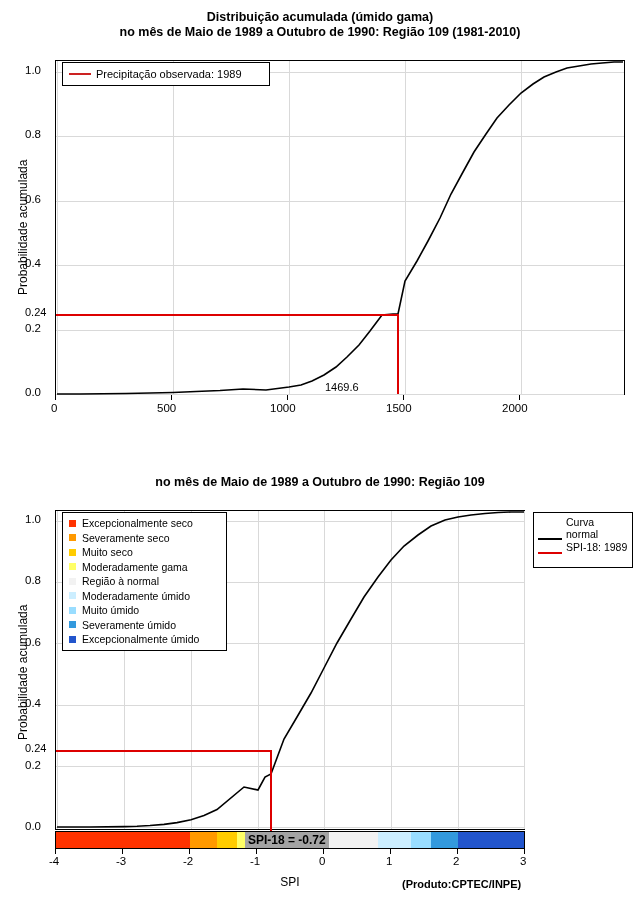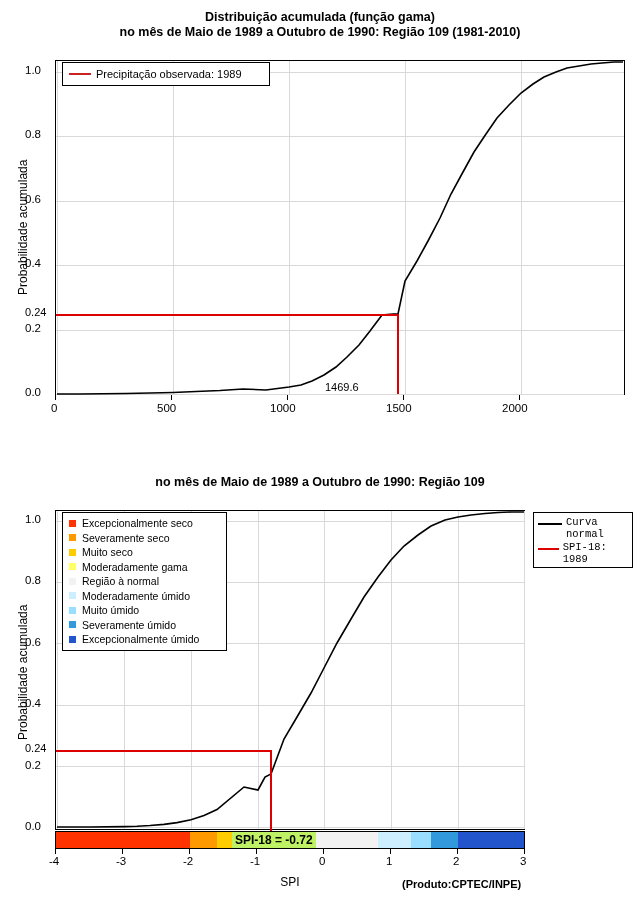--- a/index.html
+++ b/index.html
@@ -26,42 +26,42 @@
   .legrow{display:flex;align-items:center;height:14px;}
   .legline{width:22px;height:0;border-top:2px solid #cc2222;margin-right:5px;margin-left:6px;}
   .legtext{font-size:11px;white-space:nowrap;}
 
   .legbox2{position:absolute;box-sizing:border-box;border:1px solid #000;background:#fff;padding:3px 5px 3px 4px;}
   .legrow2{display:flex;align-items:center;height:14.5px;}
   .dot{width:7px;height:7px;margin-right:6px;margin-left:2px;flex:0 0 auto;}
   .legtext2{font-size:10.5px;white-space:nowrap;}
 
   .legbox3{position:absolute;box-sizing:border-box;border:1px solid #000;background:#fff;padding:4px 4px;}
-  .l3row{display:flex;align-items:flex-start;margin-bottom:2px;font-family:Liberation Mono, monospace;}
+  .l3row{display:flex;align-items:flex-end;margin-bottom:2px;}
   .l3line{width:24px;height:0;border-top:2px solid #000;margin-top:6px;margin-right:4px;}
   .l3line.red{border-top-color:#dd0000;}
   .l3text{font-size:10.5px;line-height:11.5px;white-space:pre-line;}
 
   .redline{position:absolute;background:#dd0000;}
   .redlabel{position:absolute;font-size:11px;color:#000;}
   .ytick-red{position:absolute;font-size:11px;color:#000;}
 
   .spibar{position:absolute;display:flex;height:18px;border:1px solid #000;box-sizing:border-box;}
   .spibar div{height:100%;}
-  .spilabel{position:absolute;font-size:12px;font-weight:bold;background:#bef264;padding:1px 3px;}
+  .spilabel{position:absolute;font-size:12px;font-weight:bold;background:#a3a3a3;padding:1px 3px;margin-left:13px;}
   .credit{position:absolute;font-size:11px;}
 </style>
 </head>
 <body>
 
 <div class="page">
 
   <div class="panel" style="top:0;height:450px;">
 
-    <div class="title" style="top:10px;">Distribuição acumulada (função gama)</div>
+    <div class="title" style="top:10px;">Distribuição acumulada (úmido gama)</div>
     <div class="title" style="top:25px;">no mês de Maio de 1989 a Outubro de 1990: Região 109 (1981-2010)</div>
 
     <div class="plotbox" style="left:55px;top:60px;width:570px;height:335px;">
 
       <div class="gridline h" style="top:11px;"></div>
       <div class="gridline h" style="top:75px;"></div>
       <div class="gridline h" style="top:140px;"></div>
       <div class="gridline h" style="top:204px;"></div>
       <div class="gridline h" style="top:269px;"></div>
       <div class="gridline h" style="top:333px;"></div>

